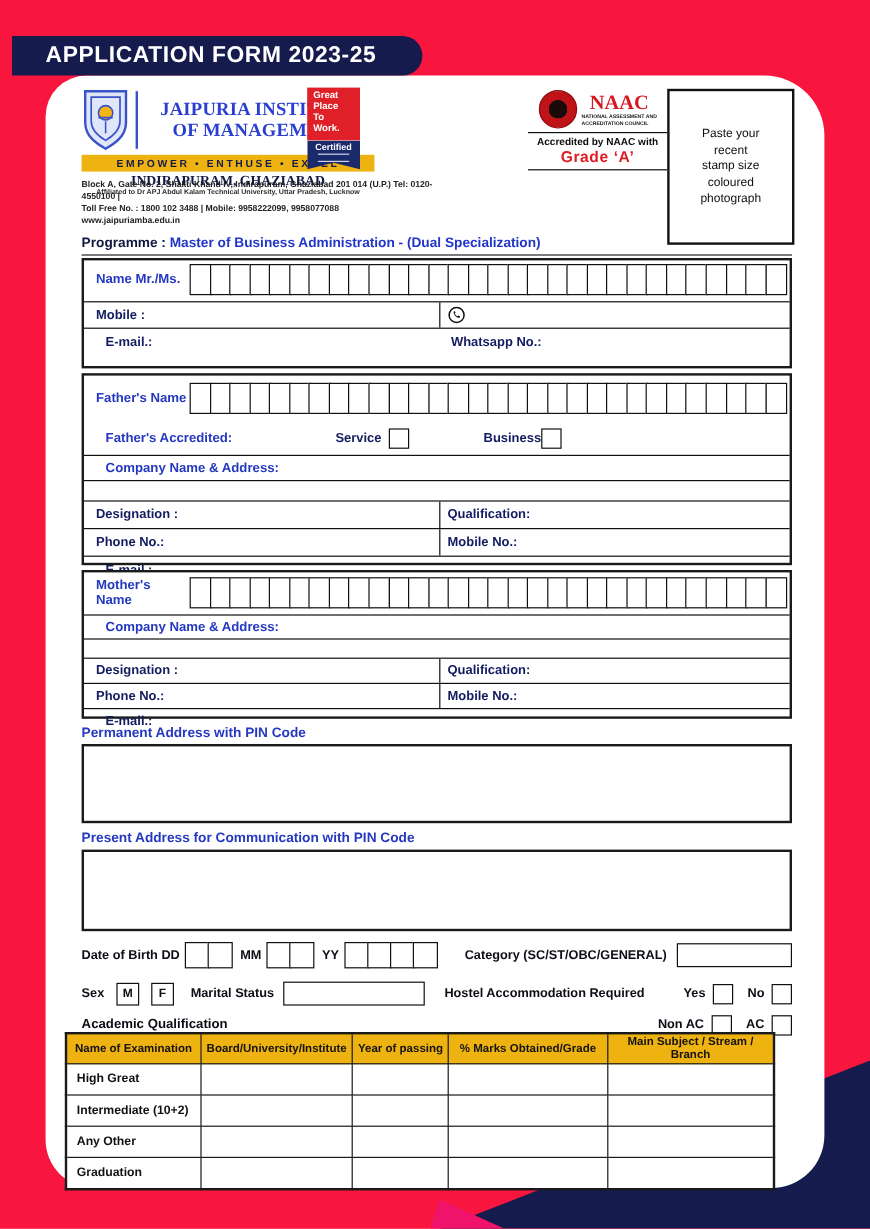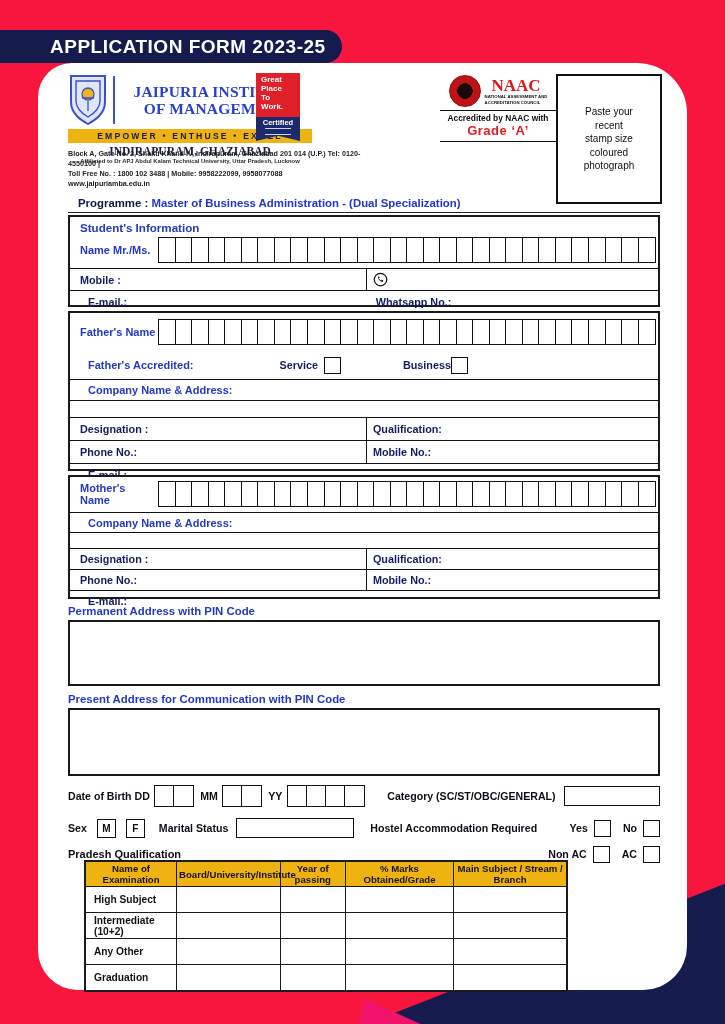--- a/index.html
+++ b/index.html
@@ -4,21 +4,21 @@
 <style>
   :root{
     --red:#f8163f; --darkred:#d40a26; --navy:#151b4d; --navyText:#121d5e;
     --blue:#2438c0; --gold:#eeb211; --naacred:#d6181f; --ink:#111;
   }
   html,body{margin:0;padding:0;}
   body{width:725px;height:1024px;font-family:"Liberation Sans",sans-serif;position:relative;overflow:hidden;background:var(--red);}
   .bg-navy-corner{position:absolute;inset:0;background:var(--navy);clip-path:polygon(50.5% 100%,100% 86.3%,100% 100%);}
   .bg-pink-sliver{position:absolute;inset:0;background:#f0136b;clip-path:polygon(49.5% 100%,58% 100%,50.5% 97.6%);}
   
-  .banner{position:absolute;left:0;top:30px;width:342px;height:33px;background:var(--navy);border-radius:0 17px 17px 0;display:flex;align-items:center;padding-left:50px;box-sizing:border-box;z-index:3;}
+  .banner{position:absolute;left:10px;top:30px;width:342px;height:33px;background:var(--navy);border-radius:0 17px 17px 0;display:flex;align-items:center;padding-left:28px;box-sizing:border-box;z-index:3;}
   .banner span{color:#fff;font-weight:bold;font-size:19px;letter-spacing:.5px;}
   
   .card{position:absolute;left:38px;top:63px;width:649px;height:927px;background:#fff;border-radius:34px 50px 44px 40px;z-index:2;}
   
   .logo-wrap{position:absolute;left:30px;top:11px;width:244px;}
   .logo-row{display:flex;align-items:center;}
   .crest{width:40px;height:52px;flex:0 0 40px;}
   .logo-sep{width:2px;height:48px;background:#3a52c8;margin:0 5px;}
   .iname{flex:1;text-align:center;font-family:"Liberation Serif",serif;font-weight:bold;color:#2a3fd0;font-size:15.5px;line-height:1.12;letter-spacing:.2px;}
   .tagband{margin-top:3px;height:14px;background:var(--gold);display:flex;align-items:center;justify-content:center;}
@@ -39,21 +39,21 @@
   .naac-emblem{width:30px;height:30px;border-radius:50%;background:radial-gradient(circle at 50% 50%, #1a0a0a 0 36%, #c01318 37% 78%, #fff 79%);border:1.5px solid #8c0d11;flex:0 0 30px;}
   .naac-name{font-family:"Liberation Serif",serif;font-weight:bold;color:var(--naacred);font-size:17px;line-height:1;}
   .naac-org{font-size:4.3px;color:#111;font-weight:bold;white-space:pre-line;line-height:1.25;text-align:left;}
   .naac-rule{height:0;border-top:1.6px solid #111;margin:3px 0 2px;}
   .naac-acc{font-size:8.4px;font-weight:bold;color:#0d0d0d;}
   .naac-grade{font-size:13px;font-weight:bold;color:#e11b22;letter-spacing:.5px;}
   
   .photo{position:absolute;left:518px;top:11px;width:102px;height:126px;border:2px solid #111;display:flex;align-items:center;justify-content:center;text-align:center;font-size:10px;color:#0d0d0d;white-space:pre-line;line-height:1.35;}
   
   .programme{position:absolute;left:30px;top:134px;width:592px;border-bottom:1.6px solid #26262b;padding-bottom:3px;font-size:11.4px;}
-  .programme .plabel{font-weight:bold;color:#10173f;margin-left:10px;}
+  .programme .plabel{font-weight:bold;color:#10173f;}
   .programme .pvalue{font-weight:bold;color:#2136c8;}
   
   .secbox{position:absolute;left:30px;width:592px;border:2px solid #1a1a1a;box-sizing:border-box;background:#fff;}
   .sechead{font-size:11.6px;font-weight:bold;color:var(--blue);padding:4px 0 0 10px;}
   .namerow{display:flex;align-items:center;padding:2px 2px 4px 10px;}
   .namerow .nlabel{font-size:11px;font-weight:bold;color:var(--blue);flex:0 0 76px;}
   .boxstrip{flex:1;display:flex;margin-left:4px;}
   .cbox{flex:1;height:24px;border:1.8px solid #111;margin-left:-1.8px;background:#fff;}
   .hline{border-top:1.7px solid #111;}
   .vsplit{display:flex;align-items:stretch;}
@@ -68,21 +68,21 @@
   .addr-label{position:absolute;left:30px;font-size:11.4px;font-weight:bold;color:var(--blue);}
   .addr-box{position:absolute;left:30px;width:592px;border:2px solid #1a1a1a;box-sizing:border-box;background:#fff;}
   
   .prow{position:absolute;left:30px;width:592px;display:flex;align-items:center;}
   .plbl{font-size:10.6px;font-weight:bold;color:#0d0d16;white-space:nowrap;}
   .dstrip{display:flex;margin:0 6px;}
   .dbox{width:19px;height:20px;border:1.8px solid #111;margin-left:-1.8px;background:#fff;box-sizing:content-box;}
   .wide-input{height:20px;border:1.8px solid #111;background:#fff;box-sizing:border-box;}
   .mf{width:17px;height:17px;border:1.8px solid #111;display:inline-flex;align-items:center;justify-content:center;font-size:10px;font-weight:bold;color:#0d0d16;box-sizing:content-box;background:#fff;}
   
-  .acad-table{position:absolute;left:46px;top:797px;width:484px;border:2px solid #1a1a1a;border-collapse:collapse;table-layout:fixed;}
+  .acad-table{position:absolute;left:16px;top:797px;width:592px;border:2px solid #1a1a1a;border-collapse:collapse;table-layout:fixed;}
   .acad-table th{background:var(--gold);color:#161410;font-size:9.6px;font-weight:bold;border:1.8px solid #1a1a1a;height:24px;padding:0 2px;}
   .acad-table td{border:1.8px solid #1a1a1a;height:25px;font-size:10.2px;font-weight:bold;color:#121212;padding:0 0 0 8px;background:#fff;}
   .c1{width:19%;}.c2{width:21.5%;}.c3{width:13.5%;}.c4{width:22.5%;}.c5{width:23.5%;}
 </style>
 </head>
 <body>
 
 <div class="bg-navy-corner"></div>
 <div class="bg-pink-sliver"></div>
 
@@ -150,21 +150,20 @@
 stamp size
 coloured
 photograph</div>
 
   <div class="programme">
     <span class="plabel">Programme :</span>
     <span class="pvalue">Master of Business Administration - (Dual Specialization)</span>
   </div>
 
   <div class="secbox" style="top:152px;height:92px;">
-    <div class="sechead">Student's Information</div>
     <div class="namerow" style="height:28px;">
       <span class="nlabel">Name Mr./Ms.</span>
       <span class="boxstrip">
           <span class="cbox"></span>
           <span class="cbox"></span>
           <span class="cbox"></span>
           <span class="cbox"></span>
           <span class="cbox"></span>
           <span class="cbox"></span>
           <span class="cbox"></span>
@@ -375,21 +374,21 @@
     <span class="plbl" style="margin-left:14px;">Marital Status</span>
     <span class="wide-input" style="width:118px;margin-left:8px;"></span>
     <span class="plbl" style="margin-left:16px;">Hostel Accommodation Required</span>
     <span class="plbl" style="margin-left:auto;">Yes</span>
     <span class="sq" style="margin-left:6px;"></span>
     <span class="plbl" style="margin-left:12px;">No</span>
     <span class="sq" style="margin-left:6px;"></span>
   </div>
 
   <div class="prow" style="top:780px;height:22px;">
-    <span class="plbl" style="font-size:11px;">Pradesh Qualification</span>
+    <span class="plbl" style="font-size:11px;">Academic Qualification</span>
     <span class="plbl" style="margin-left:auto;">Non AC</span>
     <span class="sq" style="margin-left:6px;"></span>
     <span class="plbl" style="margin-left:12px;">AC</span>
     <span class="sq" style="margin-left:6px;"></span>
   </div>
 
   <table class="acad-table">
     <colgroup>
         <col class="c1">
         <col class="c2">
@@ -401,21 +400,21 @@
       <tr>
         <th>Name of Examination</th>
         <th>Board/University/Institute</th>
         <th>Year of passing</th>
         <th>% Marks Obtained/Grade</th>
         <th>Main Subject / Stream / Branch</th>
       </tr>
     </thead>
     <tbody>
       <tr>
-        <td>High Subject</td>
+        <td>High Great</td>
         <td></td>
           <td></td>
         <td></td>
           <td></td>
       </tr>
       <tr>
         <td>Intermediate (10+2)</td>
         <td></td>
           <td></td>
         <td></td>

